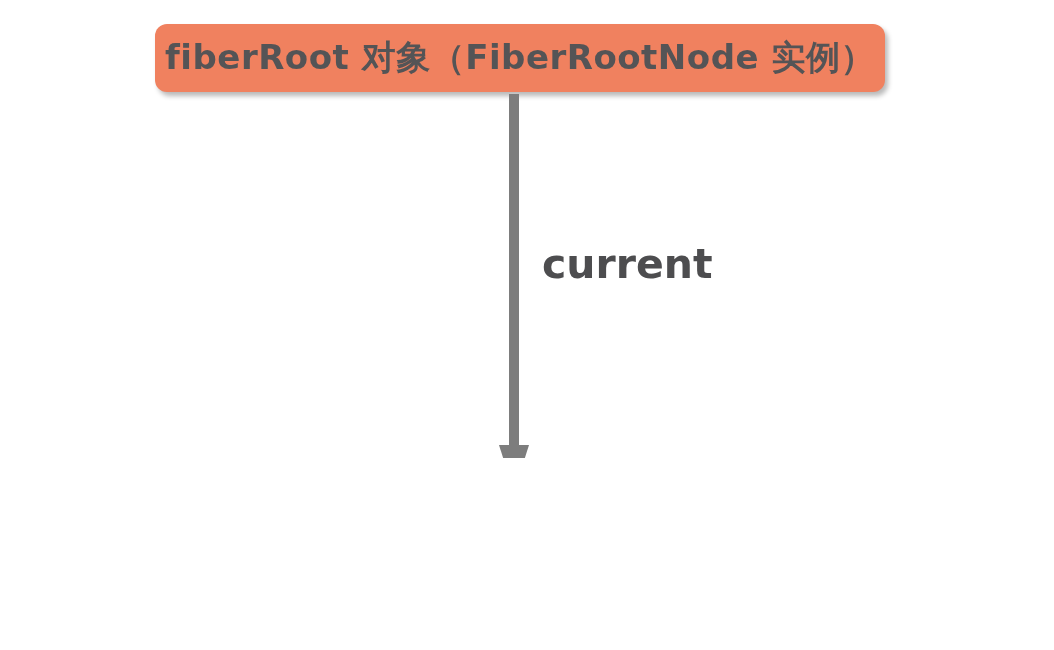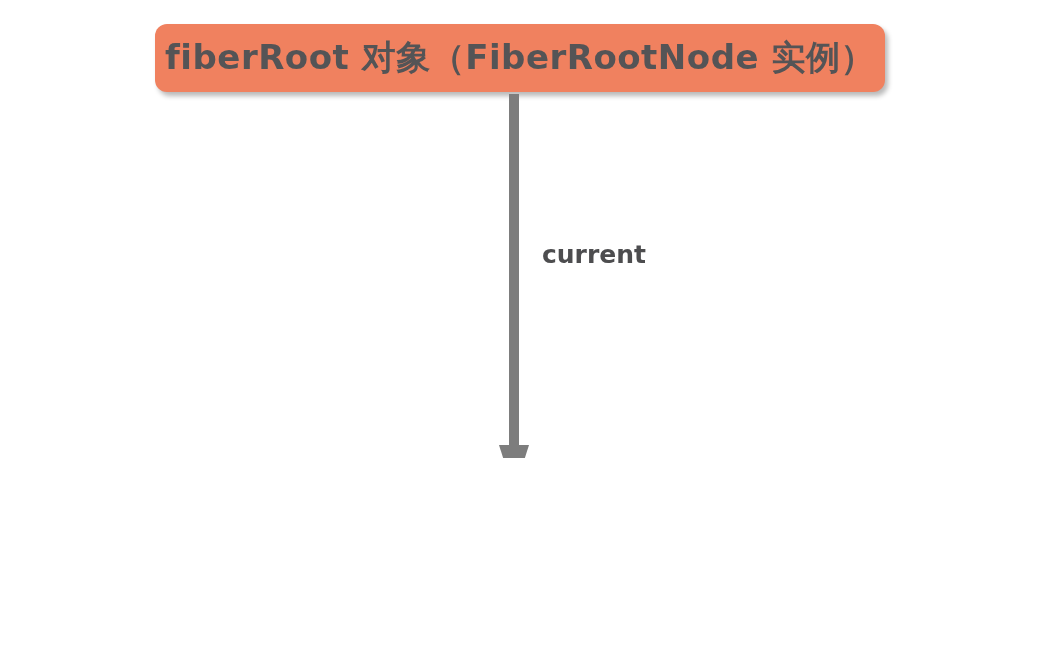--- a/index.html
+++ b/index.html
@@ -37,21 +37,21 @@
     position: absolute;
     left: 494px;
     top: 94px;
     width: 40px;
     height: 398px;
   }
   .edge-label {
     position: absolute;
     left: 542px;
     top: 240px;
-    font-size: 25px;
+    font-size: 41px;
     font-weight: 700;
     color: #4d4d4f;
     white-space: nowrap;
   }
   .watermark {
     position: absolute;
     left: 892px;
     top: 595px;
     width: 148px;
     height: 38px;

